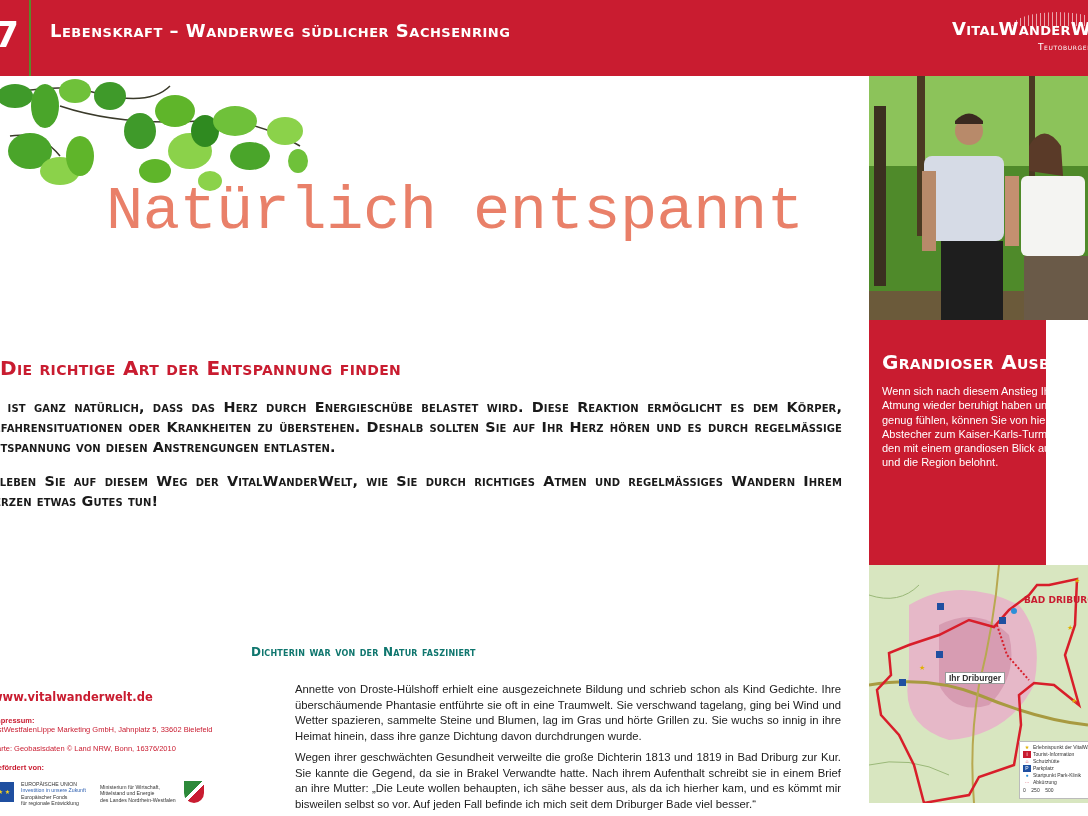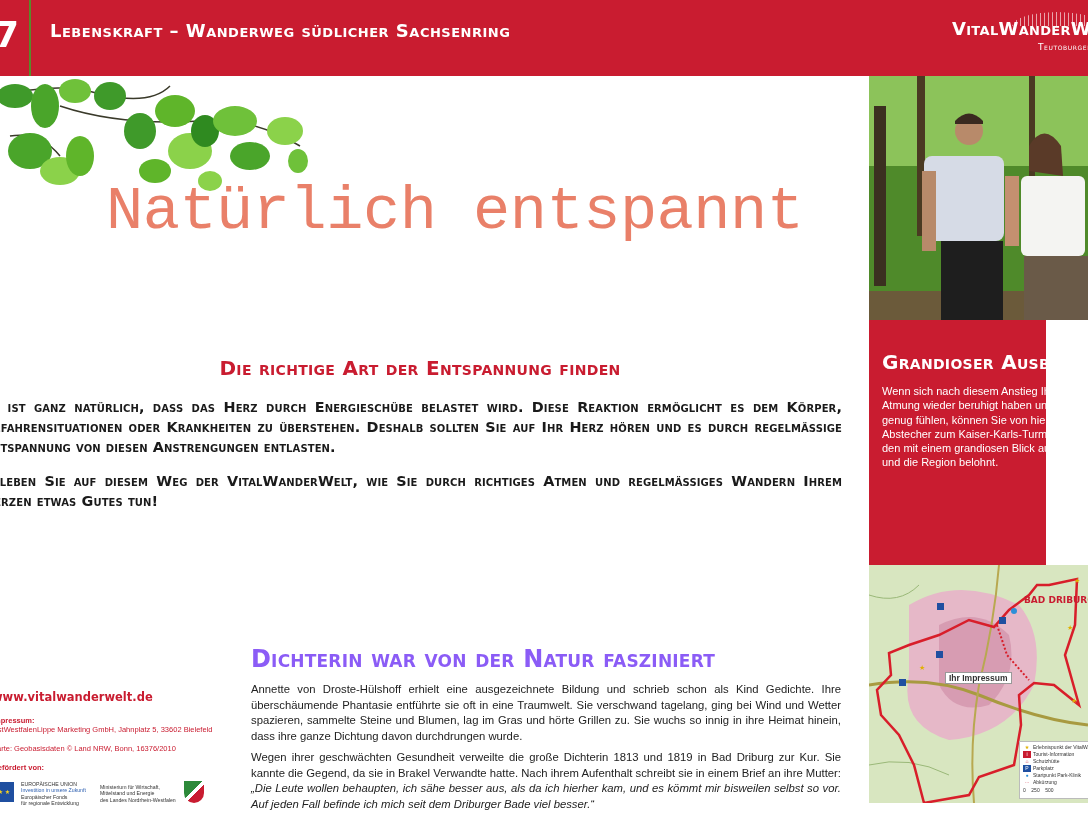--- a/index.html
+++ b/index.html
@@ -40,21 +40,21 @@
 
   .leaves { position: absolute; left: 0; top: 76px; width: 320px; height: 120px; }
 
   .headline {
     position: absolute; left: 106px; top: 176px; color: #e98069;
     font-family: Liberation Mono, monospace; font-size: 62px; font-weight: normal;
     letter-spacing: -0.5px; white-space: nowrap;
   }
 
   .section1-title {
-    position: absolute; left: 0; width: 840px; top: 356px; text-align: center;
+    position: absolute; left: 0; width: 840px; top: 356px; 
     color: #c91c30; font-family: "DejaVu Sans", sans-serif; font-weight: bold;
     font-size: 20px; font-variant: small-caps; letter-spacing: 0.3px;
   }
   .section1-body {
     position: absolute; left: -18px; width: 860px; top: 397px;
     font-family: "DejaVu Sans", sans-serif; font-weight: bold; font-size: 14.4px;
     font-variant: small-caps; line-height: 20px; color: #1a1a1a; letter-spacing: 0.1px;
   }
   .section1-body p { text-align: justify; margin-bottom: 14px; }
 
@@ -73,30 +73,30 @@
   .eu-text { position: absolute; left: 27px; top: 1px; font-size: 5.2px; line-height: 6.4px; color: #333; }
   .eu-text .blue { color: #2d5fb0; }
   .min-text { position: absolute; left: 106px; top: 4px; font-size: 5.2px; line-height: 6.4px; color: #333; }
   .nrw-shield {
     position: absolute; left: 190px; top: 1px; width: 20px; height: 22px;
     background: linear-gradient(135deg, #2d8a3a 0 45%, #ffffff 45% 55%, #c91c30 55%);
     border-radius: 0 0 10px 10px;
   }
 
   .section2-title {
-    position: absolute; left: 251px; top: 645px; color: #8b5cf6;
-    font-family: "DejaVu Sans", sans-serif; font-weight: bold; font-size: 24px;
+    position: absolute; left: 251px; top: 645px; color: #0f766e;
+    font-family: "DejaVu Sans", sans-serif; font-weight: bold; font-size: 12px;
     font-variant: small-caps; white-space: nowrap; letter-spacing: 0.2px;
   }
   .section2-body {
     position: absolute; left: 251px; width: 590px; top: 682px;
     font-family: "Liberation Sans", sans-serif; font-size: 11.3px; line-height: 15.5px; color: #222;
   }
-  .section2-body p { text-align: justify; margin-bottom: 6px; }
-  .section2-body .quote { font-style: italic; }
+  .section2-body p { text-align: justify; margin-bottom: 6px; margin-left: 44px; }
+  .section2-body .quote { }
 
   .photo {
     position: absolute; left: 869px; top: 76px; width: 219px; height: 244px; overflow: hidden;
     background: linear-gradient(180deg, #a9cf6c 0%, #6fa33a 30%, #3f6f23 70%, #5c6e2a 100%);
   }
   .red-panel {
     position: absolute; left: 869px; top: 320px; width: 177px; height: 245px; background: #c91c30; color: #fff;
   }
   .red-panel .ptitle {
     position: absolute; left: 13px; top: 30px; font-family: "DejaVu Sans", sans-serif; font-weight: bold;
@@ -250,21 +250,21 @@
     <text x="205" y="18" font-size="7" fill="#e0b000">★</text>
     <text x="198" y="65" font-size="7" fill="#e0b000">★</text>
     <text x="202" y="138" font-size="7" fill="#e0b000">★</text>
     <text x="50" y="105" font-size="7" fill="#e0b000">★</text>
     <rect x="68" y="38" width="7" height="7" fill="#1f4fa0"></rect>
     <rect x="130" y="52" width="7" height="7" fill="#1f4fa0"></rect>
     <rect x="67" y="86" width="7" height="7" fill="#1f4fa0"></rect>
     <rect x="30" y="114" width="7" height="7" fill="#1f4fa0"></rect>
   </svg>
   <div class="map-label-city">BAD DRIBURG</div>
-  <div class="map-label-here">Ihr Impressum</div>
+  <div class="map-label-here">Ihr Driburger</div>
   <div class="legend">
     <div class="row"><span class="sym" style="color:#e0b000">★</span><span>Erlebnispunkt der VitalWanderWelt</span></div>
     <div class="row"><span class="sym" style="color:#fff;background:#c91c30">i</span><span>Tourist-Information</span></div>
     <div class="row"><span class="sym" style="color:#c91c30">⌂</span><span>Schutzhütte</span></div>
     <div class="row"><span class="sym" style="color:#fff;background:#1f4fa0">P</span><span>Parkplatz</span></div>
     <div class="row"><span class="sym" style="color:#2d8fd8">●</span><span>Startpunkt Park-Klinik</span></div>
     <div class="row"><span class="sym" style="color:#c91c30">···</span><span>Abkürzung</span></div>
     <div class="row scale">
       <span>0</span>&nbsp;&nbsp;&nbsp;
       <span>250</span>&nbsp;&nbsp;&nbsp;

